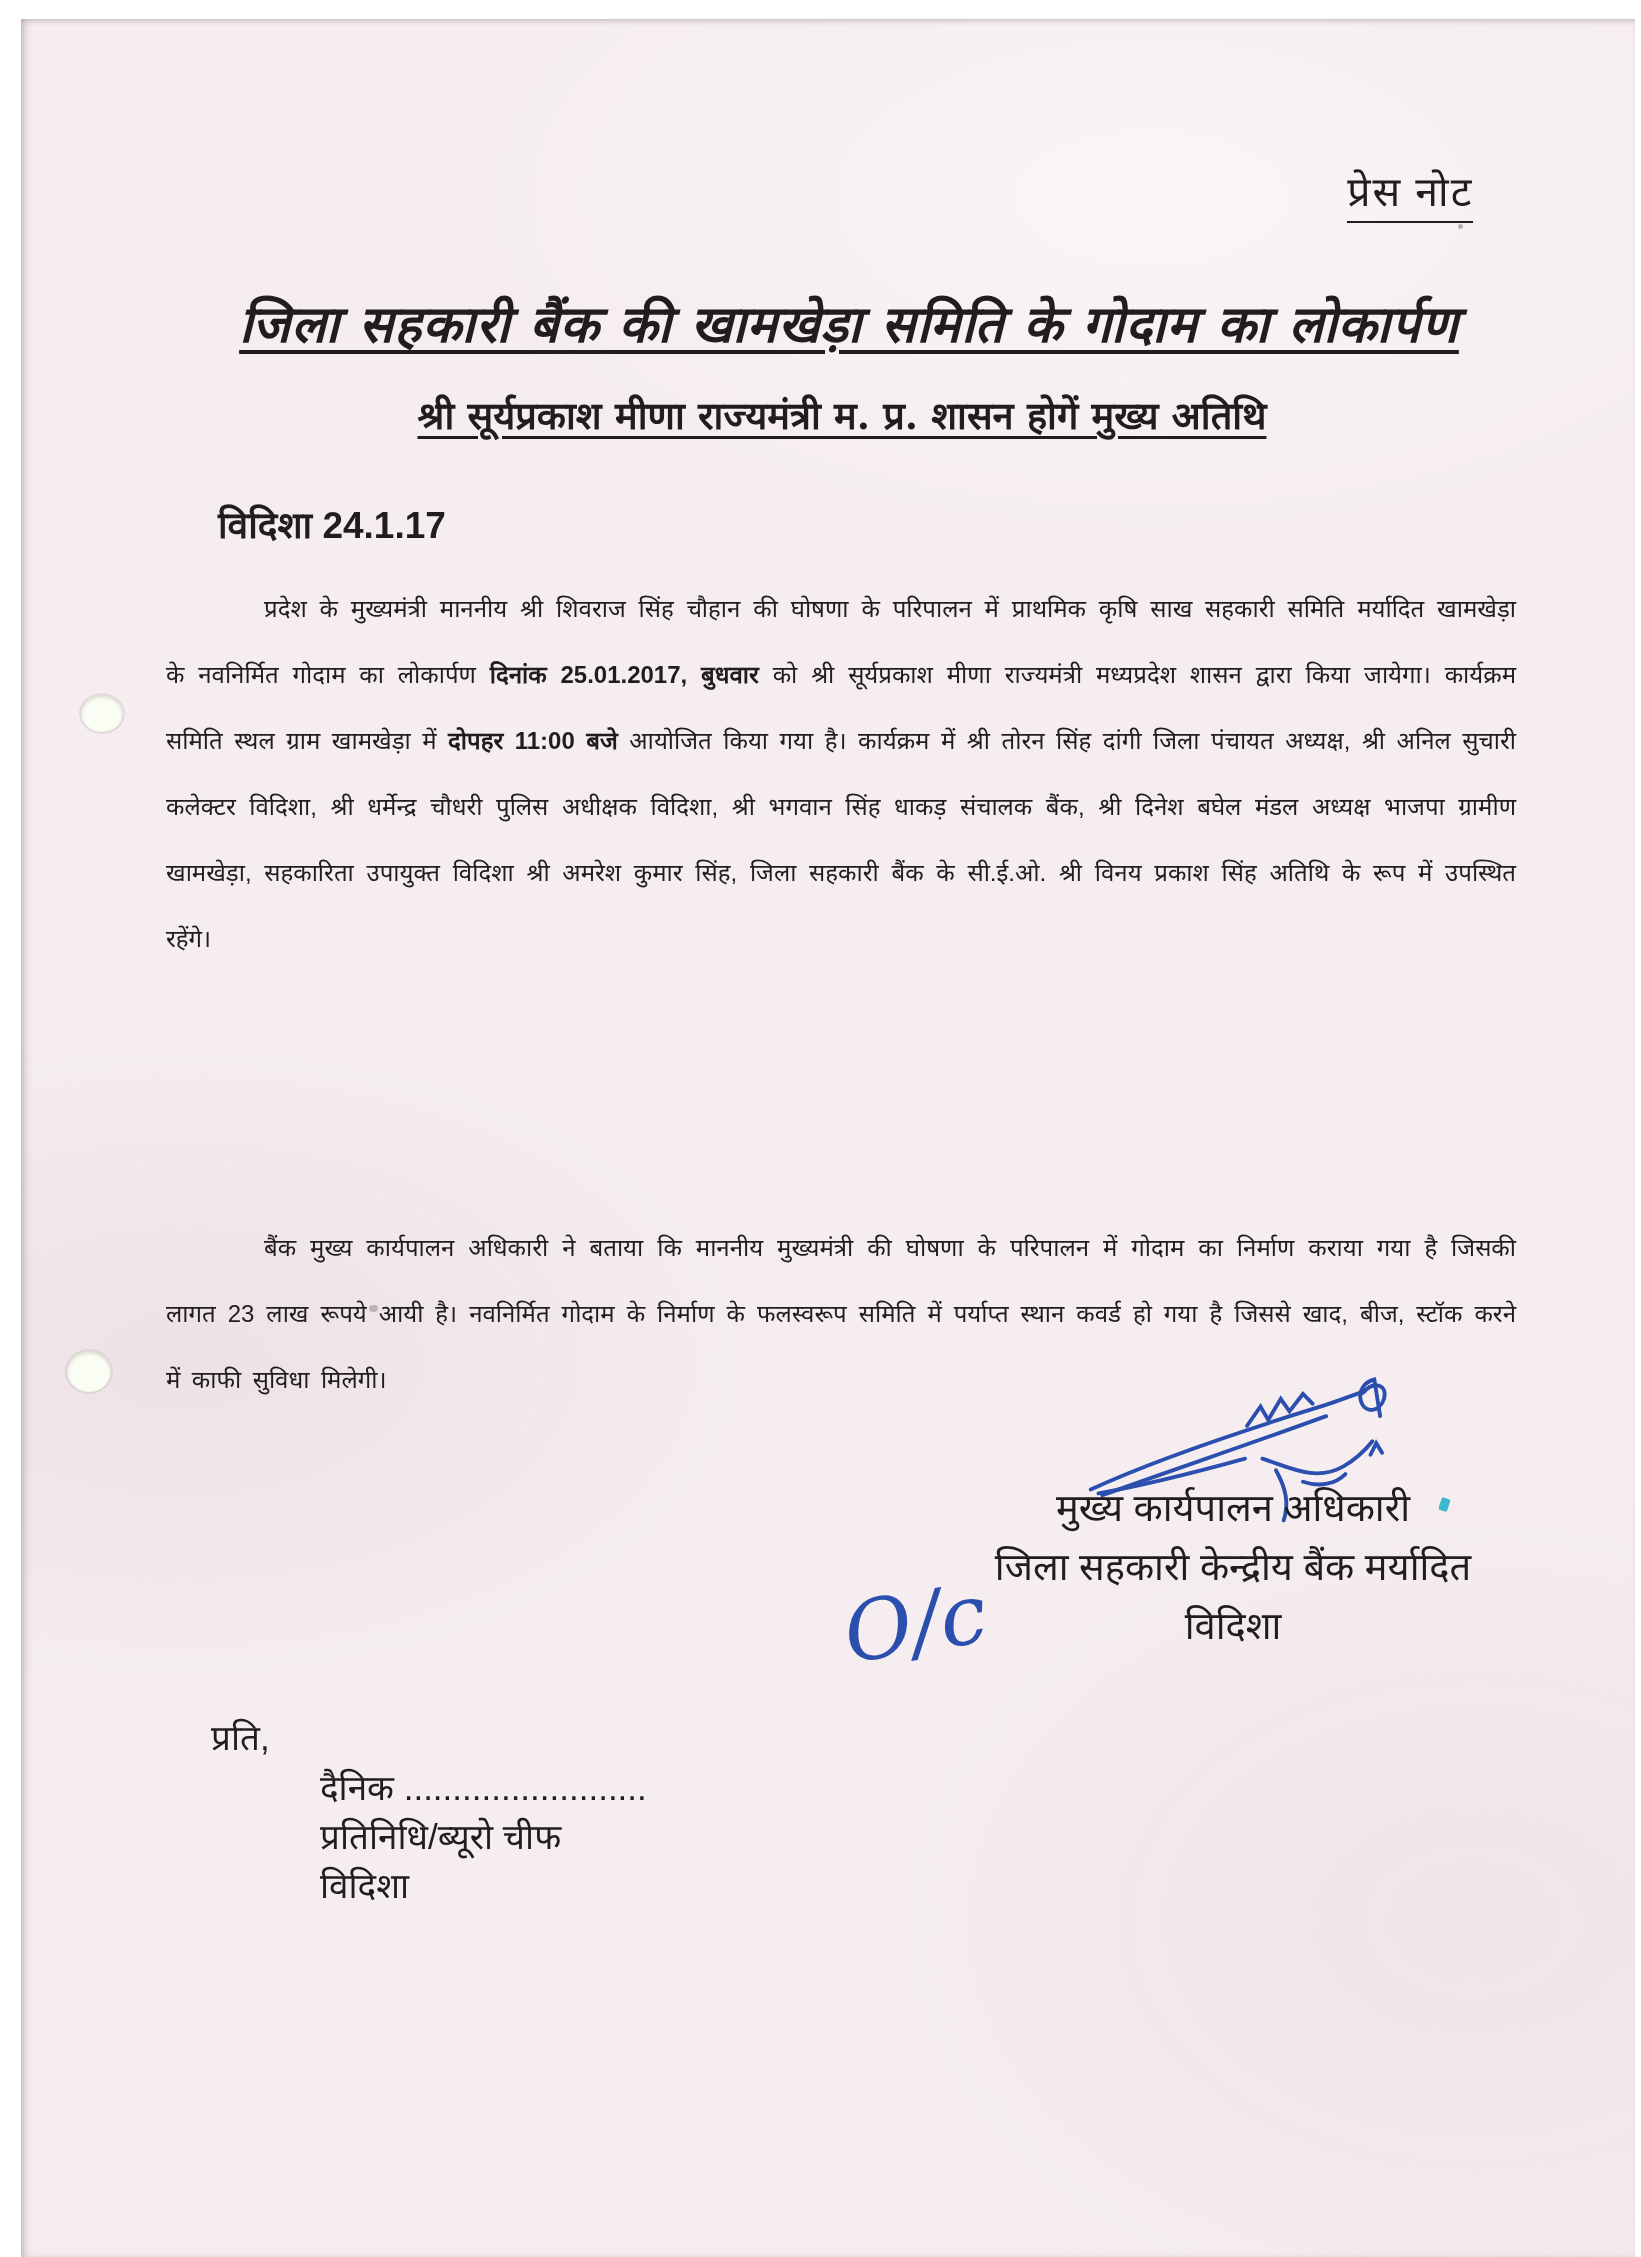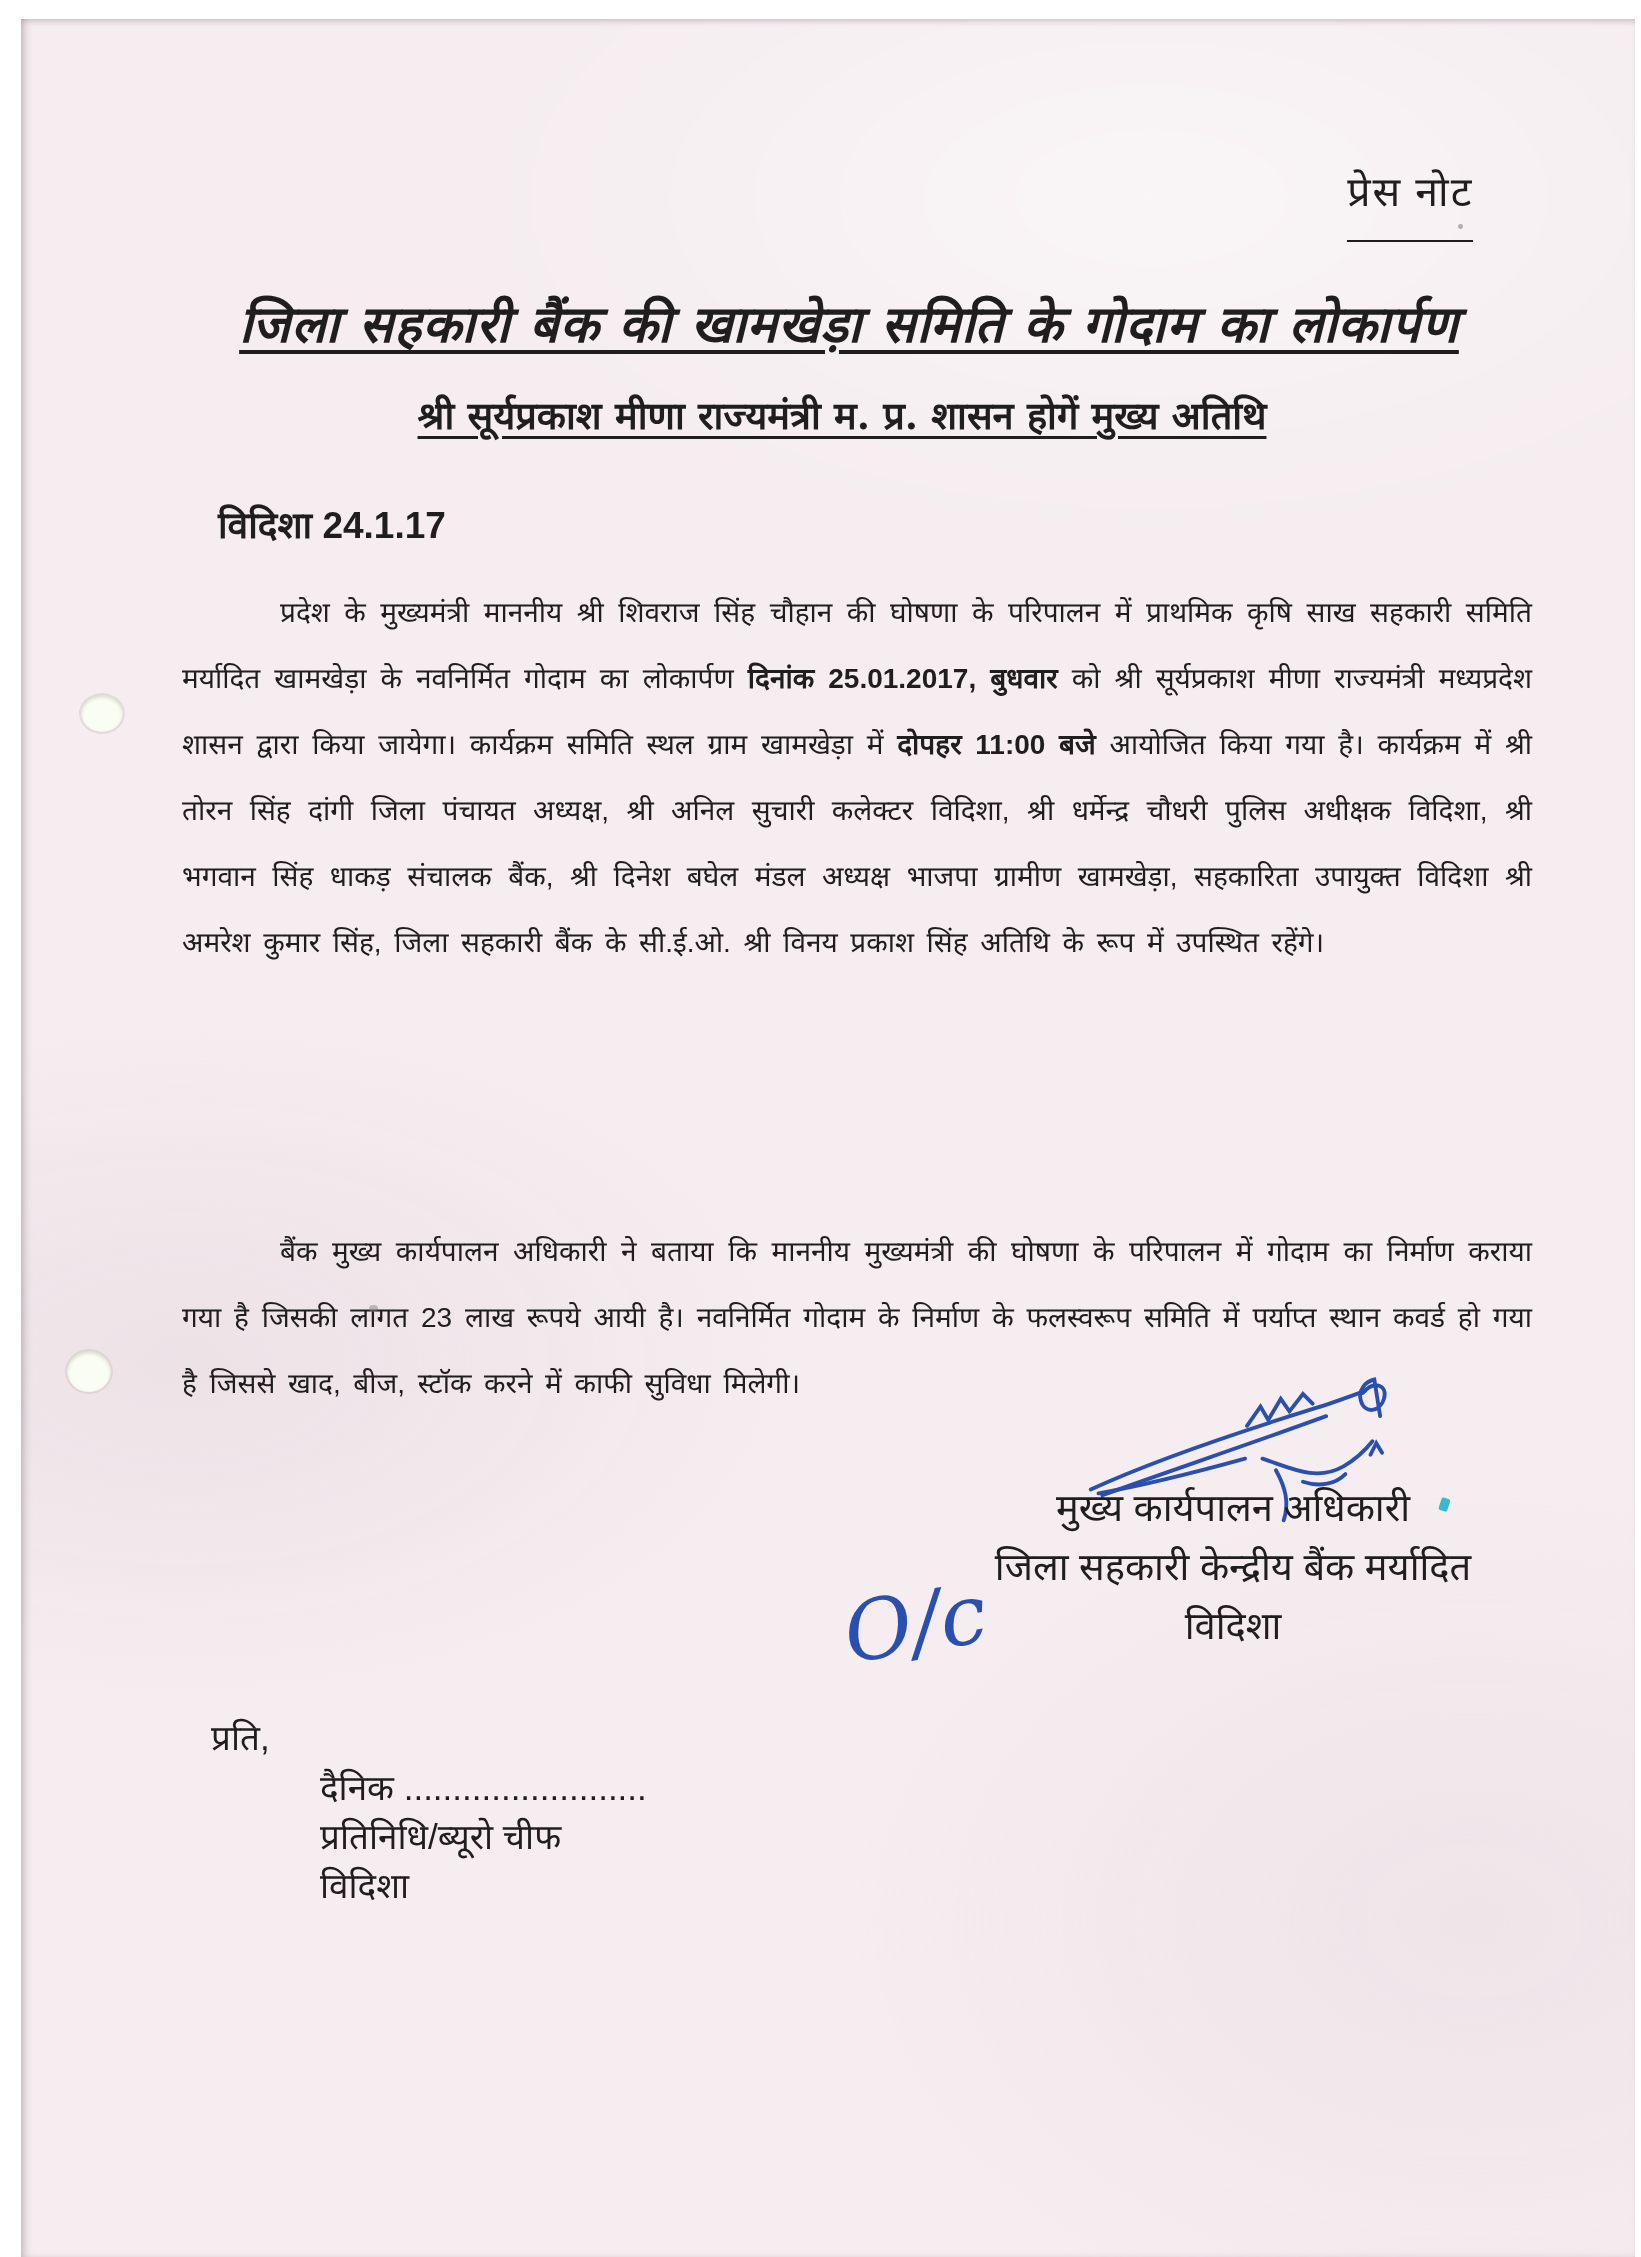--- a/index.html
+++ b/index.html
@@ -19,42 +19,42 @@
     box-shadow:inset 5.8px 0 9.7px -3.9px rgba(120,100,110,.45), inset 0 4.8px 7.7px -3.9px rgba(120,100,110,.35);
   }
   .punch-hole{
     position:absolute;border-radius:50%;
     background:#fafdf3;
     box-shadow:0 0 0 1.9px rgba(210,200,200,.55), inset 0 1.9px 3.9px rgba(160,150,150,.35);
   }
   .press-note{
     position:absolute;top:143px;right:162px;
     font-size:41px;letter-spacing:1.9px;
-    border-bottom:2.9px solid #1f1d1e;padding-bottom:22px;
+    border-bottom:2.9px solid #1f1d1e;padding-bottom:3px;
   }
   .headline{
     position:absolute;left:152px;width:1352px;top:268px;
     text-align:center;font-size:51px;font-weight:bold;font-style:italic;
     font-family:"DejaVu Serif", serif;
     text-decoration:underline;text-decoration-thickness:3.9px;text-underline-offset:7.7px;
     letter-spacing:1px;
   }
   .subheadline{
     position:absolute;left:145px;width:1352px;top:369px;
     text-align:center;font-size:38px;font-weight:bold;
     font-family:"DejaVu Serif", serif;
     text-decoration:underline;text-decoration-thickness:2.9px;text-underline-offset:6.8px;
   }
   .dateline{
     position:absolute;left:157px;top:479px;
     font-size:37px;font-weight:bold;margin-left:40px;
   }
   .body-para{
-    position:absolute;left:161px;width:1350px;
-    font-size:28px;line-height:66px;text-align:justify;
+    position:absolute;left:145px;width:1350px;
+    font-size:24px;line-height:66px;text-align:justify;
     text-indent:98px;word-spacing:4.8px;
   }
   .p1{top:533px;}
   .p2{top:1041px;}
   .p3{top:1172px;}
   .bold{font-weight:bold;}
   .sig-block{
     position:absolute;left:903px;top:1460px;width:618px;
     text-align:center;font-size:38px;line-height:59px;
   }

